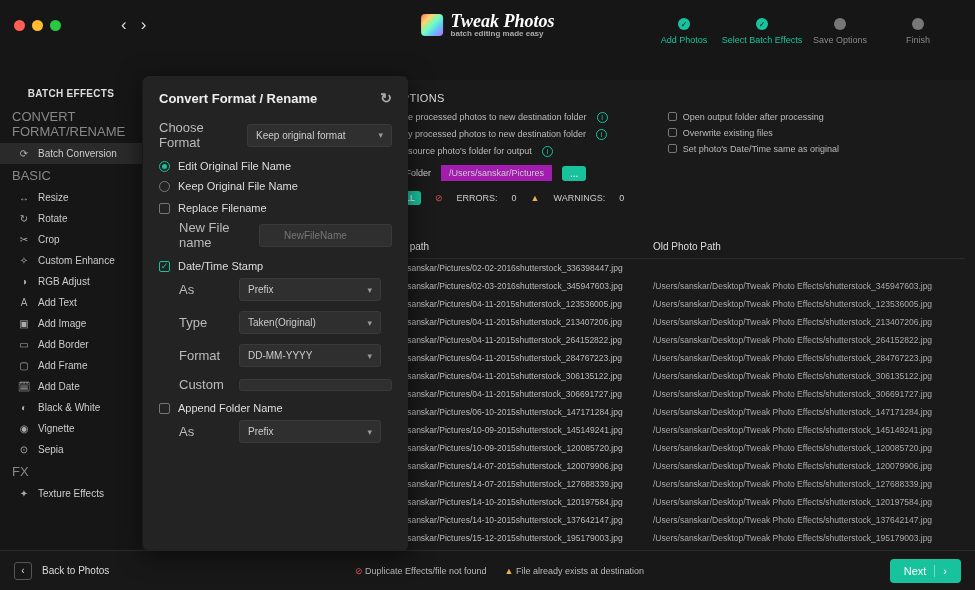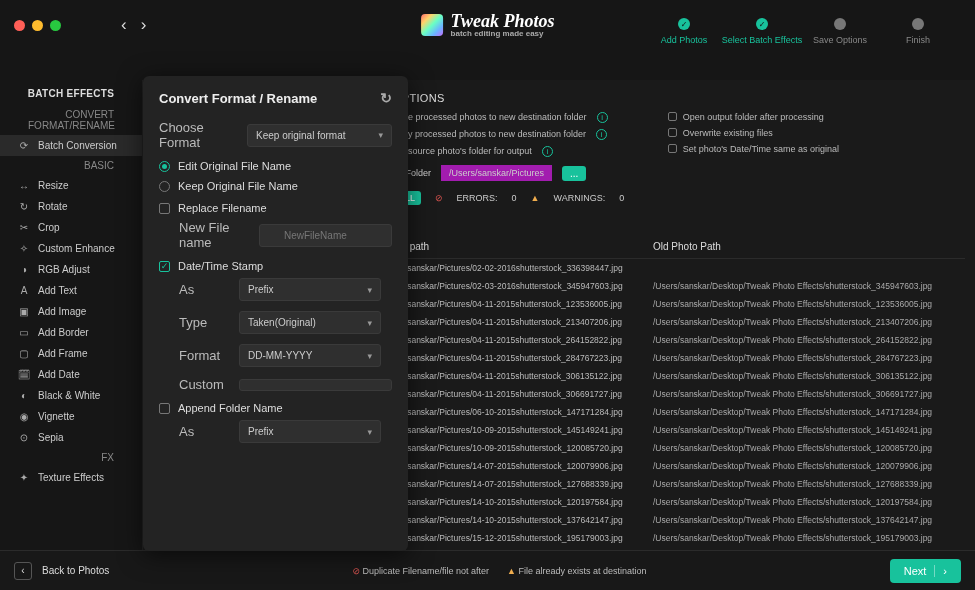--- a/index.html
+++ b/index.html
@@ -25,21 +25,21 @@
   .step.done .lbl { color: #18c29c; }
   .step-line { position: absolute; top: 6px; left: 50%; width: 78px; height: 2px; background: #555; z-index: -1; }
   .step.done .step-line { background: #18c29c; }
   .step:last-child .step-line { display: none; }
   
   .infobar { position: absolute; right: 18px; top: 88px; font-size: 9px; color: #bbb; }
   .infobar span { margin-left: 6px; }
   
   .sidebar { position: absolute; left: 0; top: 80px; bottom: 40px; width: 143px; background: #161616; border-right: 1px solid #222; overflow: hidden; }
   .side-head { font-size: 10px; font-weight: 600; color: #ddd; padding: 8px 12px 6px; letter-spacing: .3px; text-align: center; }
-  .side-sub { font-size: 10px; color: #888; padding: 4px 28px 4px; text-align: right; }
+  .side-sub { font-size: 13px; color: #888; padding: 4px 12px 4px; }
   .side-item { display: flex; align-items: center; gap: 8px; padding: 5px 12px 5px 18px; font-size: 10px; color: #ccc; cursor: pointer; }
   .side-item.active { background: #2a2a2a; }
   .side-item .ic { width: 12px; display: inline-flex; justify-content: center; color: #aaa; font-size: 10px; }
   
   .main { position: absolute; left: 143px; right: 0; top: 80px; bottom: 40px; background: #1a1a1a; }
   .main-top { position: absolute; top: 12px; left: 250px; right: 10px; font-size: 10px; color: #ccc; }
   .options-title { font-size: 11px; color: #ddd; margin-bottom: 8px; letter-spacing: .3px; }
   .opt-row { display: flex; gap: 20px; margin-bottom: 6px; }
   .opt-col { display: flex; flex-direction: column; gap: 6px; }
   .chk { display: flex; gap: 6px; font-size: 9px; color: #bbb; }
@@ -404,21 +404,21 @@
         </div>
     </div>
   </div>
 
   <div class="bottombar">
     <div class="backlink">
       <span class="chv">‹</span>
       <span>Back to Photos</span>
     </div>
     <div class="bottom-notes">
-      <span><span class="err">⊘</span>&nbsp;<span>Duplicate Filename/file not after</span></span>
+      <span><span class="err">⊘</span>&nbsp;<span>Duplicate Effects/file not found</span></span>
       <span><span class="warn">▲</span>&nbsp;<span>File already exists at destination</span></span>
     </div>
     <div class="nextbtn">
       <span>Next</span>
       <span style="border-left:1px solid rgba(255,255,255,.4);padding-left:8px">›</span>
     </div>
   </div>
 
 </div>
 

